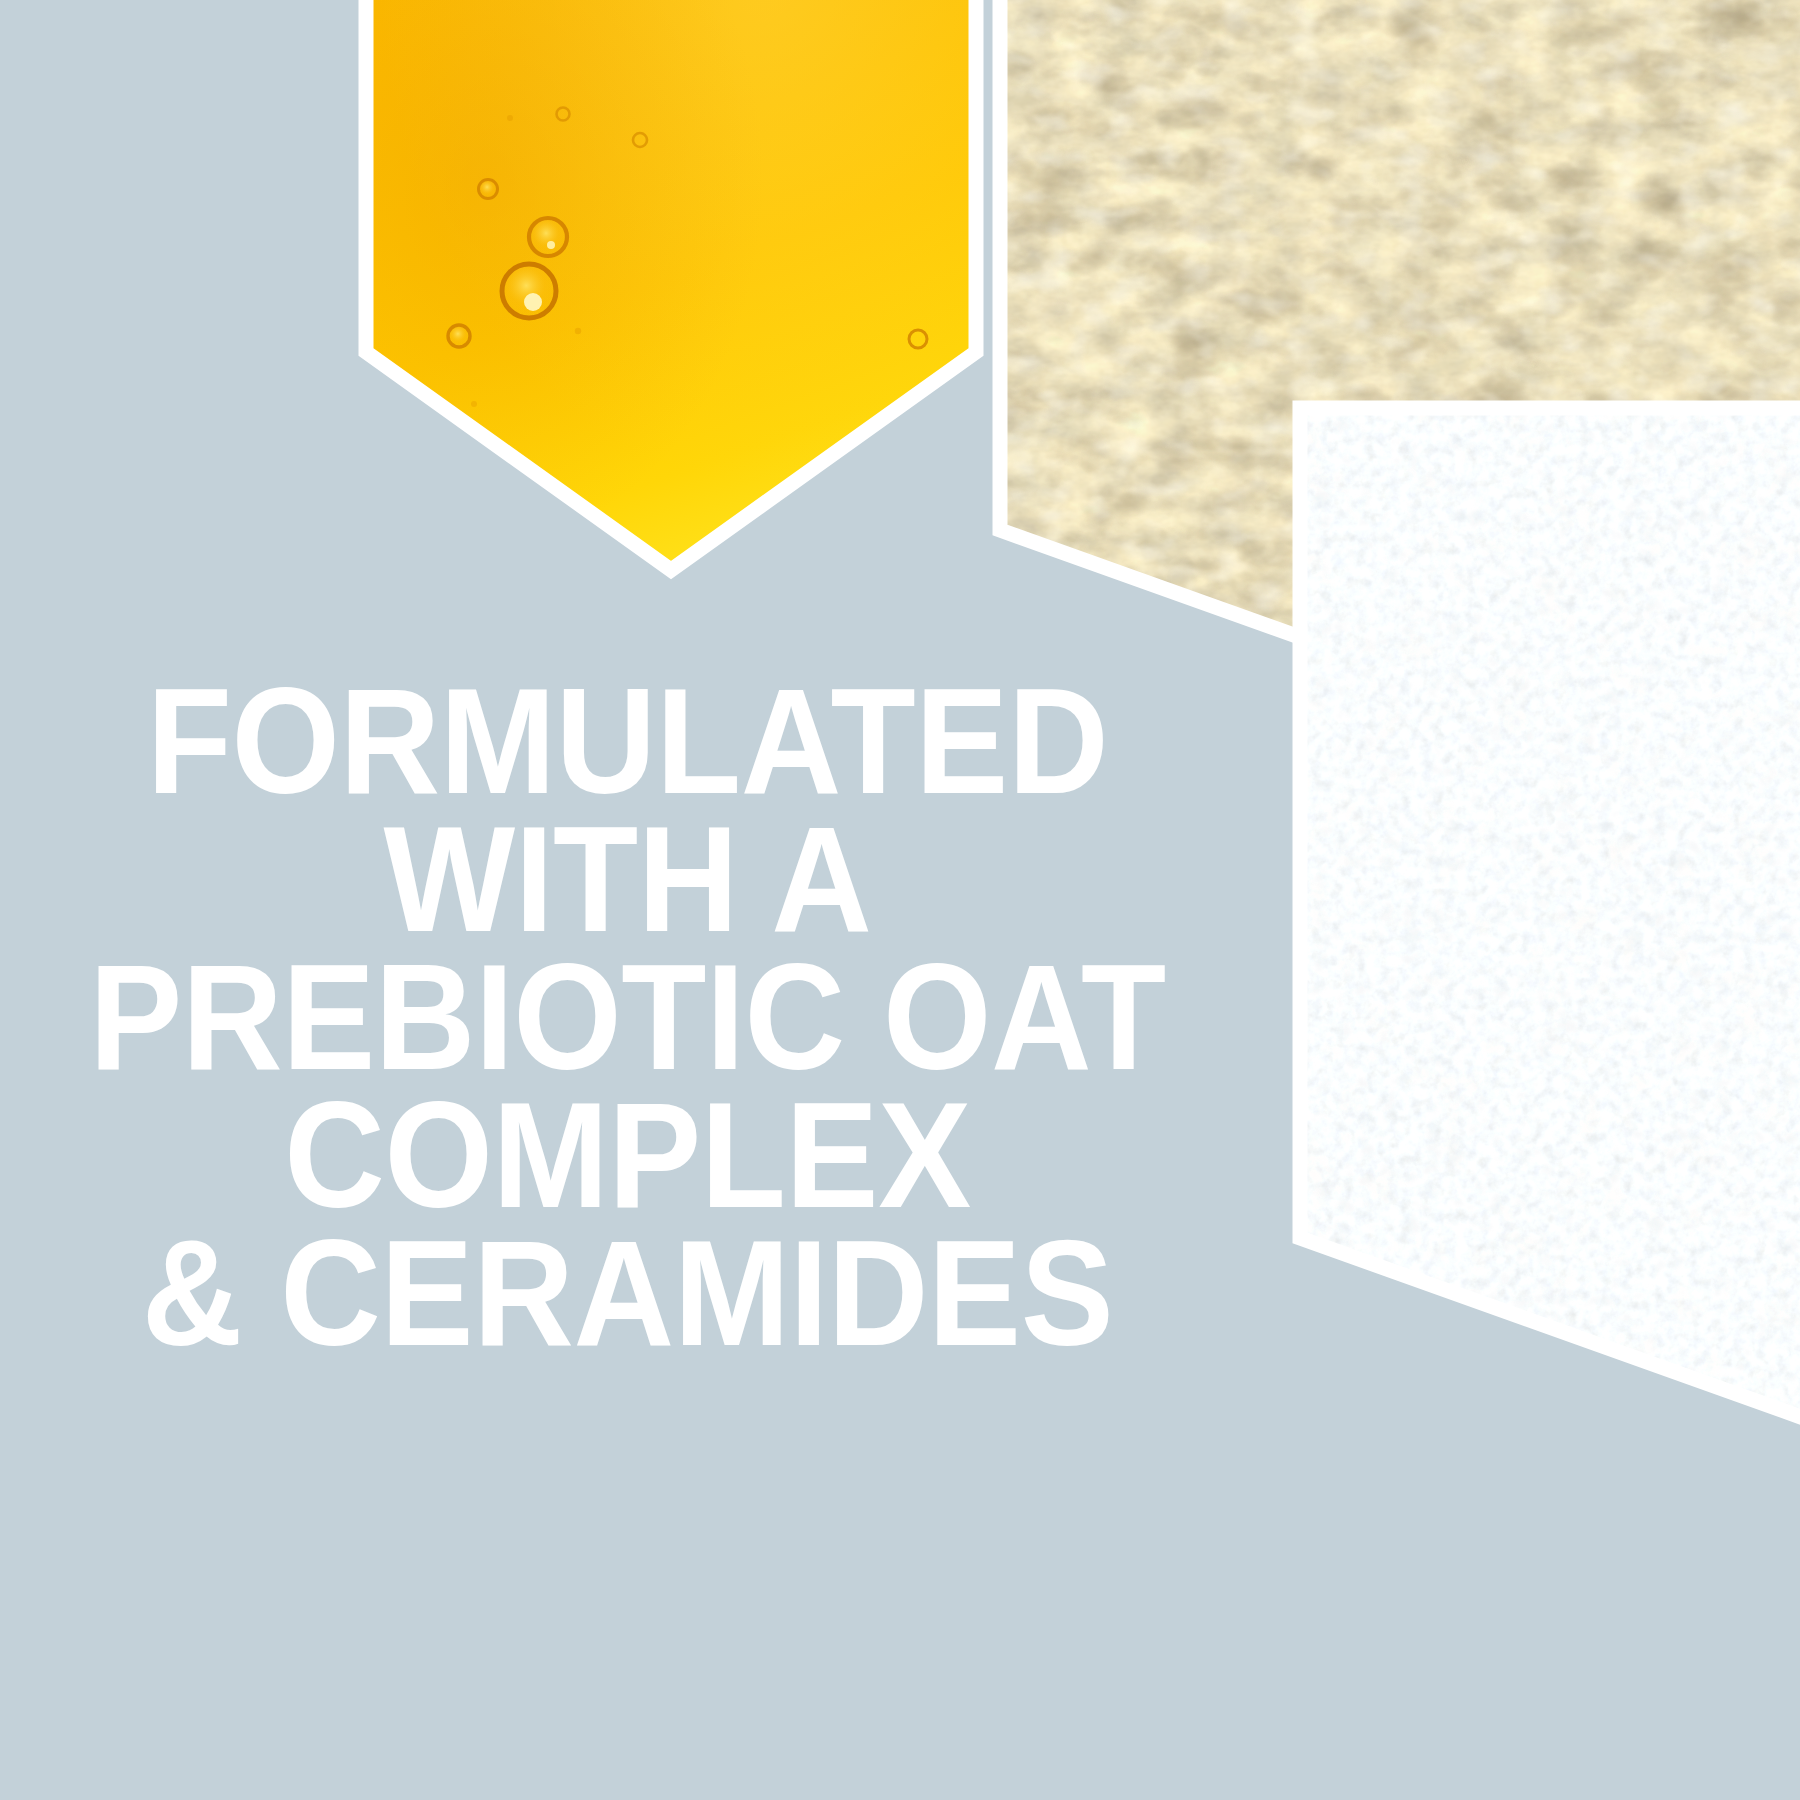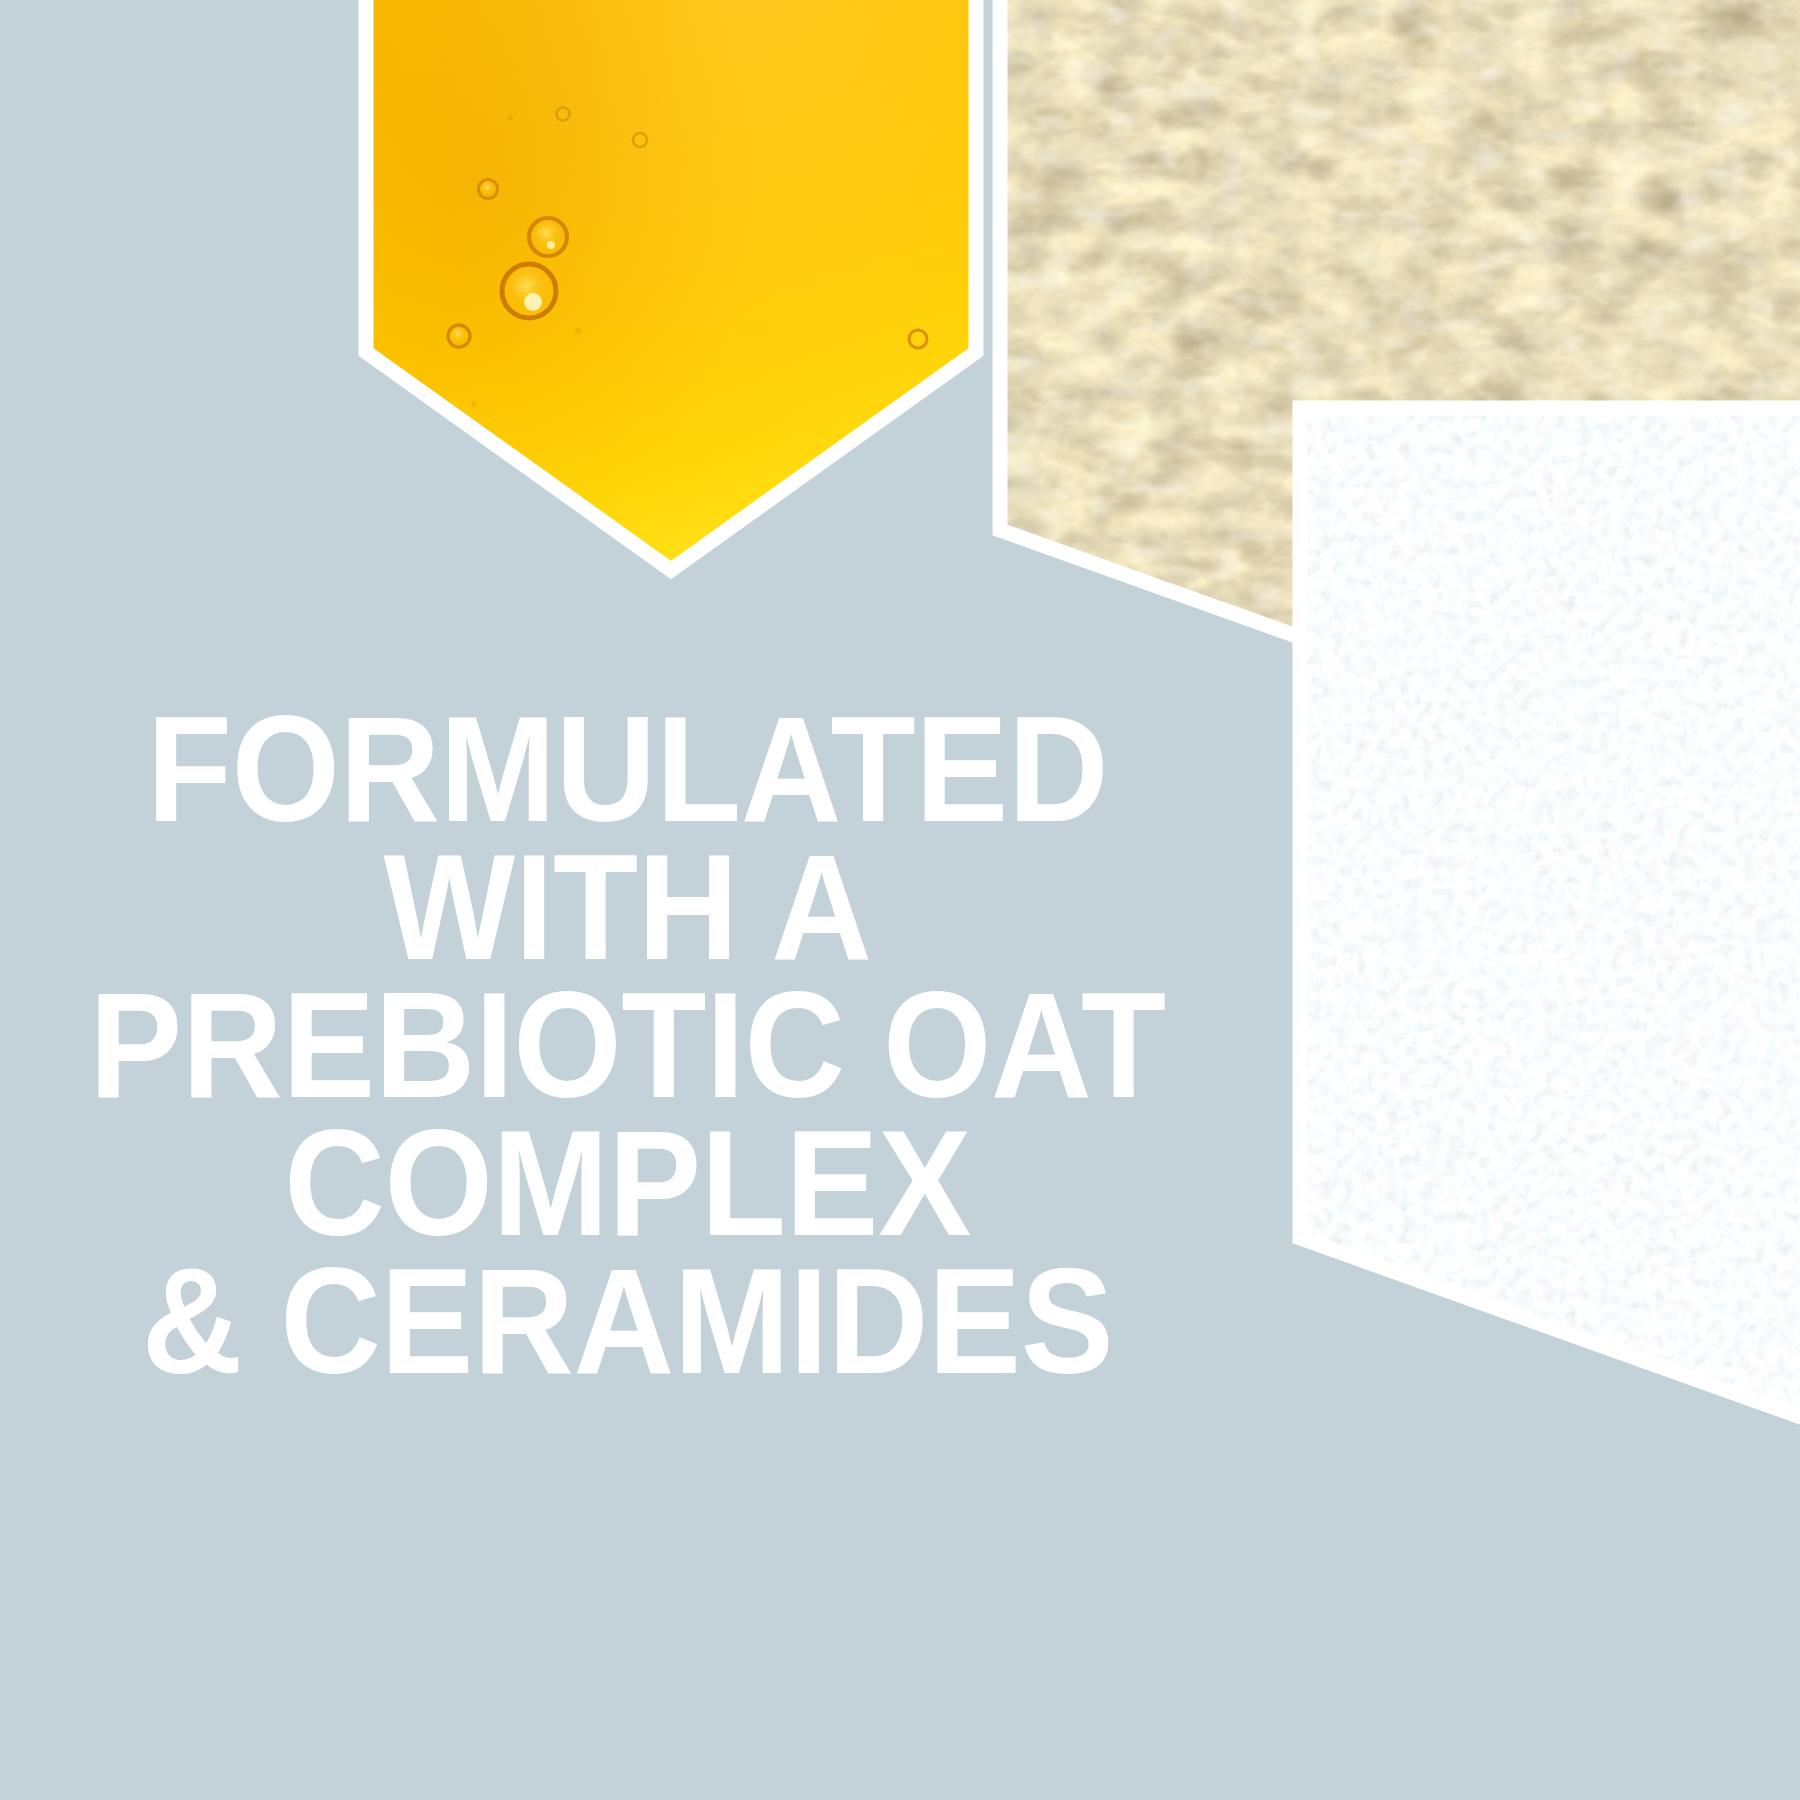--- a/index.html
+++ b/index.html
@@ -22,21 +22,21 @@
   }
   #hex-layer {
     position: absolute;
     inset: 0;
     width: 1800px;
     height: 1800px;
   }
   #headline {
     position: absolute;
     left: 0;
-    top: 700px;
+    top: 672px;
     width: 1255px;
     text-align: center;
     color: #ffffff;
   }
   .headline-line {
     display: block;
     font-size: 150px;
     line-height: 138px;
     font-weight: 700;
     letter-spacing: -0.5px;

